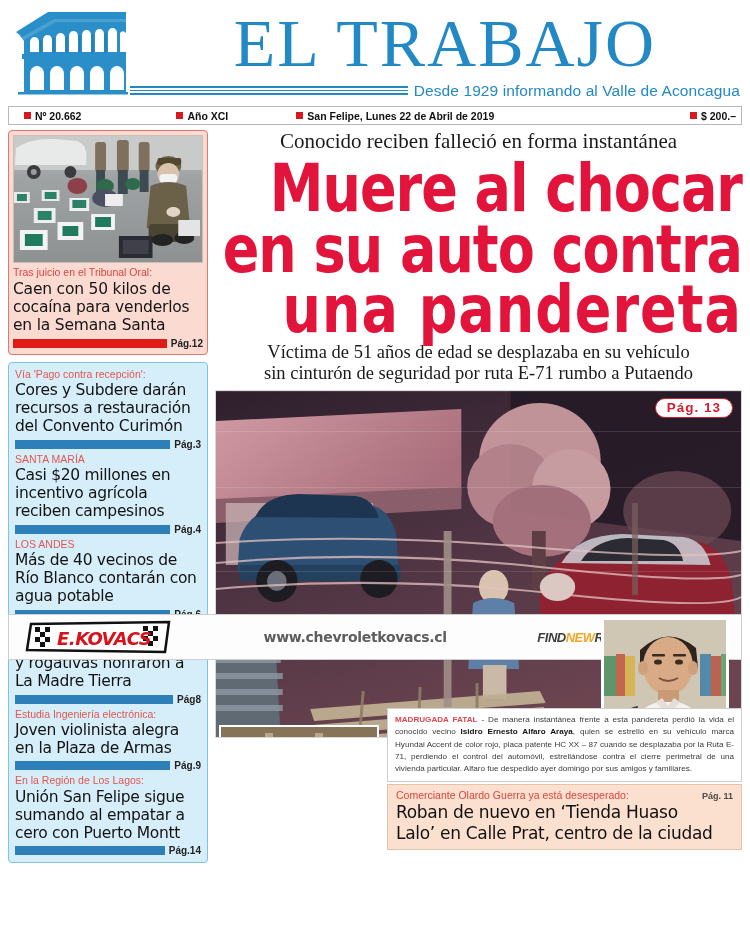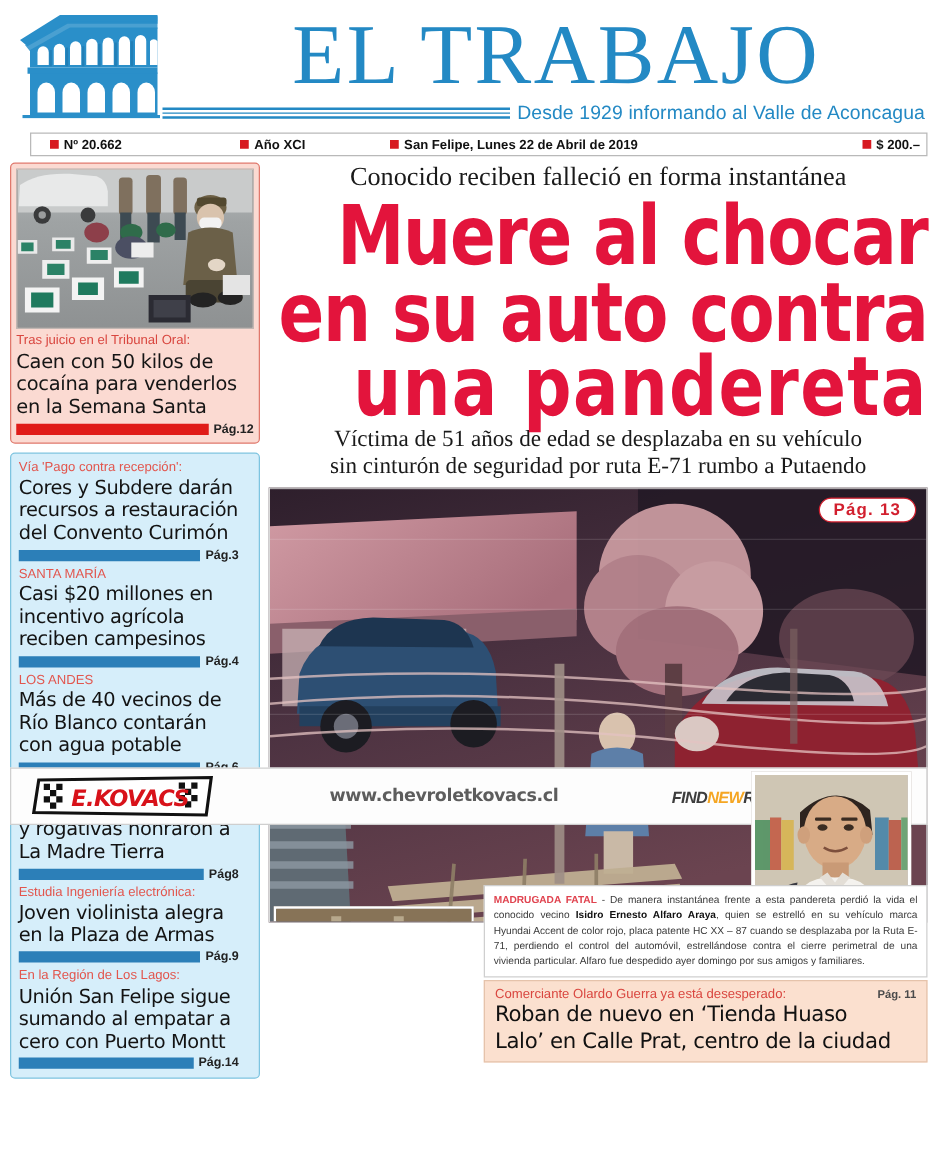--- a/index.html
+++ b/index.html
@@ -83,21 +83,20 @@
   .dateline {
     border: 1px solid #b9b9b9;
     height: 19px;
     display: flex;
     align-items: center;
     font-size: 10.5px;
     color: #111;
     margin-top: 2px;
     padding: 0 5px;
     background: #fff;
-    margin-left: 16px;
   }
   .dl-item {
     display: flex;
     align-items: center;
     gap: 4px;
     white-space: nowrap;
     font-weight: bold;
   }
   .dl-sq {
     width: 7px; height: 7px;
@@ -172,21 +171,21 @@
     color: #222;
     font-weight: bold;
     white-space: nowrap;
   }
 
   
   .briefs {
     border: 1.5px solid #7ec4e0;
     background: #d6eefa;
     border-radius: 4px;
-    padding: 5px 16px 6px 6px;
+    padding: 5px 6px 6px 6px;
     margin-top: 7px;
   }
   .brief + .brief { margin-top: 3px; }
   .brief-kicker {
     color: #e2564e;
     font-size: 10.5px;
     line-height: 1.3;
   }
   .brief-head {
     font-family: "DejaVu Sans", sans-serif;

